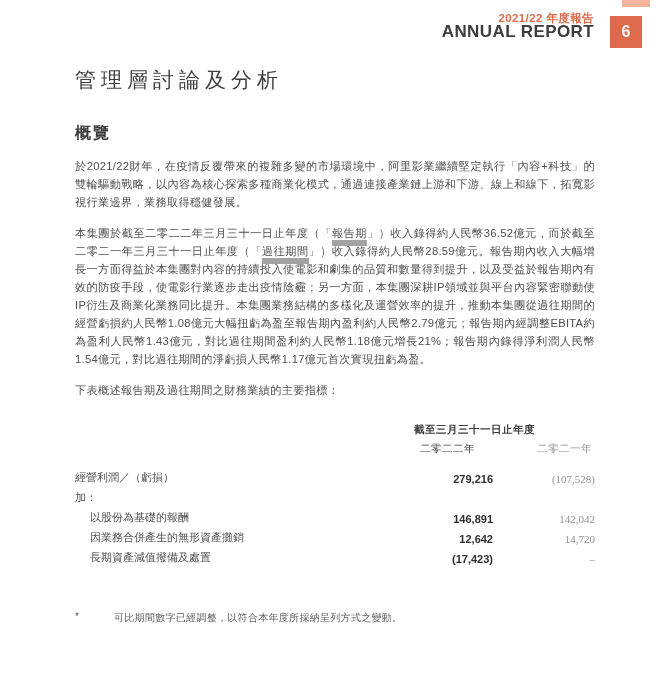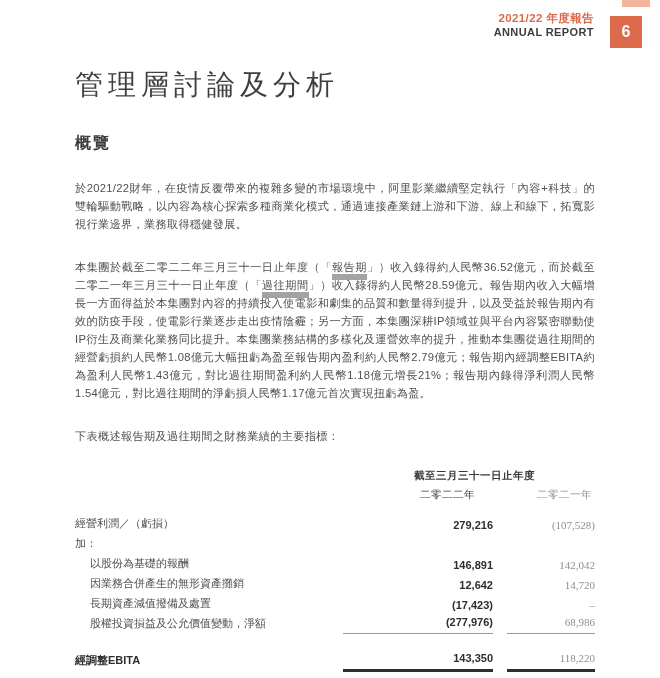--- a/index.html
+++ b/index.html
@@ -22,35 +22,35 @@
     background:#dd6a4b;color:#ffffff;
     display:flex;align-items:center;justify-content:center;
     font-size:16px;font-weight:bold;
   }
   .hdr-titles{
     position:absolute;top:11px;right:66px;
     text-align:right;line-height:14px;
     letter-spacing:0.4px;
   }
   .hdr-zh{color:#dd6a4b;font-weight:bold;font-size:11.5px;}
-  .hdr-en{color:#3d3d3d;font-weight:bold;font-size:11px;}
+  .hdr-en{color:#3d3d3d;font-weight:bold;font-size:17px;}
   
   .main{
     position:absolute;top:66px;left:75px;width:520px;
   }
   .doc-title{
-    font-size:28px;color:#3f3f3f;font-weight:normal;
+    font-size:21px;color:#3f3f3f;font-weight:normal;
     letter-spacing:5px;margin:0 0 0 0;
   }
   .sec-heading{
     margin-top:29px;
     font-size:16px;font-weight:bold;color:#3c3c3c;letter-spacing:2px;
   }
   .para{
-    margin-top:25px;
+    margin-top:13px;
     font-size:11.2px;line-height:18px;
     text-align:justify;color:#4f4f4f;letter-spacing:0.3px;
   }
   .defined{
     border-bottom:6px solid #a3a3a3;
     padding-bottom:0.5px;
   }
   
   table.fin{
     width:100%;
@@ -158,37 +158,25 @@
         <td class="num v22">12,642</td>
         <td></td>
         <td class="num v21">14,720</td>
       </tr>
       <tr>
         <td class="indent">長期資產減值撥備及處置</td>
         <td class="num v22">(17,423)</td>
         <td></td>
         <td class="num v21">–</td>
       </tr>
-      <tr>
-        <td class="indent">股權投資損益及公允價值變動，淨額</td>
-        <td class="num v22 rule-thin">(277,976)</td>
-        <td></td>
-        <td class="num v21 rule-thin">68,986</td>
-      </tr>
       <tr class="spacer">
         <td></td>
             <td></td>
             <td></td>
             <td></td>
-      </tr>
-      <tr>
-        <td class="total-label">經調整EBITA</td>
-        <td class="num v22 rule-thick">143,350</td>
-        <td></td>
-        <td class="num v21 rule-thick">118,220</td>
       </tr>
     </tbody>
       </table>
 
     <div class="footnote">
       <span class="marker">*</span>
       <span>可比期間數字已經調整，以符合本年度所採納呈列方式之變動。</span>
     </div>
 
   </div>

